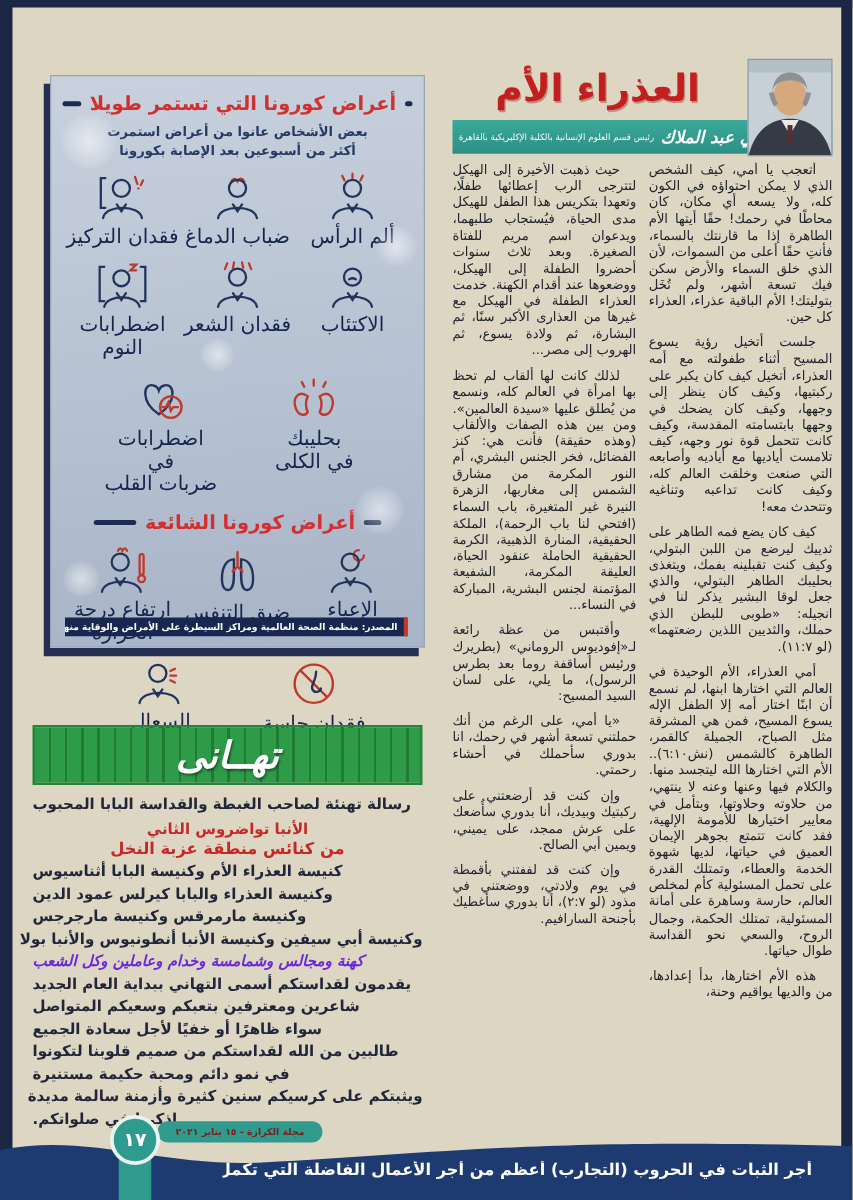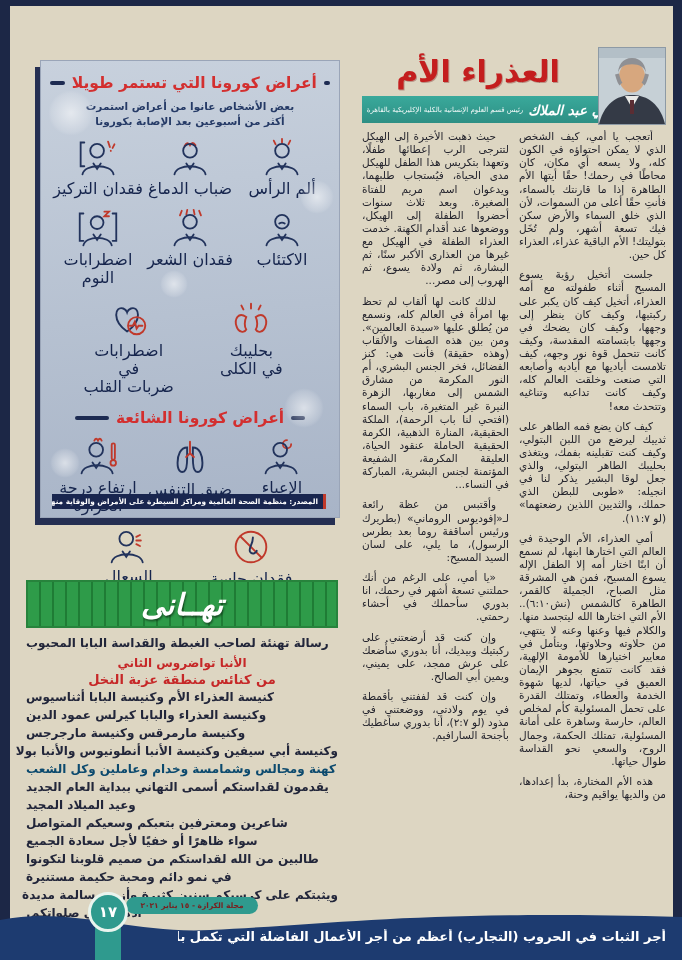--- a/index.html
+++ b/index.html
@@ -35,21 +35,21 @@
 
   
   .congrats{position:absolute;left:26px;top:536px;width:312px;z-index:2;margin-top:44px;}
   .banner{height:48px;display:flex;align-items:center;justify-content:center;
     background:repeating-linear-gradient(90deg,#2e9b49 0 11px,#1f7c35 11px 13px);
     border:2px solid #27833c;box-sizing:border-box;}
   .banner .b-txt{color:#fff;font-size:30px;font-weight:bold;font-style:italic;
     text-shadow:1px 2px 2px rgba(0,0,0,.4);letter-spacing:2px;}
   .c-line{text-align:left;font-weight:bold;color:#22263a;font-size:12px;margin-top:3px;
     white-space:nowrap;line-height:1.25;}
-  .c-line.red{color:#0c4a6e;}
+  .c-line.red{color:#6d28d9;font-style:italic;}
   .c-name{font-size:12px;color:#c62828;font-weight:bold;text-align:center;margin-top:5px;white-space:nowrap;}
   .c-sub{font-size:13px;color:#c62828;font-weight:bold;text-align:center;margin-top:2px;white-space:nowrap;}
 
   
   .article{position:absolute;left:362px;top:44px;width:304px;height:858px;z-index:2;}
   .a-title{position:absolute;right:72px;left:0;top:2px;height:50px;display:flex;align-items:center;
     justify-content:center;color:#c41e1e;font-size:30px;font-weight:bold;
     text-shadow:1px 1px 0 rgba(120,20,20,.35);white-space:nowrap;}
   .a-band{position:absolute;left:0;right:0;top:52px;height:27px;
     background:linear-gradient(180deg,#3aa99b,#2d8f84);display:flex;align-items:center;gap:5px;
@@ -57,21 +57,21 @@
   .a-band .name{font-size:13.5px;font-weight:bold;font-style:italic;white-space:nowrap;}
   .a-band .role{font-size:7px;white-space:nowrap;opacity:.95;}
   .a-photo{position:absolute;left:236px;top:3px;width:68px;height:78px;background:#c6d0d6;
     border:1px solid #8d9aa5;box-sizing:border-box;z-index:3;overflow:hidden;}
   .a-cols{position:absolute;left:0;right:0;top:86px;bottom:0;display:flex;gap:10px;overflow:hidden;}
   .a-col{flex:1;overflow:hidden;}
   .a-col p{margin:0 0 7px 0;text-indent:13px;text-align:justify;color:#23232c;
     font-size:10.5px;line-height:1.25;}
 
   
-  .footer{position:absolute;left:0;right:0;bottom:0;height:58px;z-index:5;}
+  .footer{position:absolute;left:0;right:16px;bottom:0;height:58px;z-index:5;}
   .footer svg.wave{position:absolute;left:0;top:0;}
   .quote{position:absolute;right:16px;left:178px;top:27px;text-align:center;font-size:13px;
     font-weight:bold;color:#fff;white-space:nowrap;overflow:hidden;}
   .pageno{position:absolute;left:88px;top:-10px;width:40px;height:40px;border-radius:50%;
     background:#2f9a8e;border:3px solid #e9f4ee;box-sizing:border-box;display:flex;align-items:center;
     justify-content:center;color:#fff;font-size:15px;font-weight:bold;z-index:4;}
   .ribbon{position:absolute;left:95px;top:14px;width:26px;height:44px;background:#2f9a8e;z-index:3;}
   .mag-badge{position:absolute;left:126px;top:-5px;width:132px;height:17px;background:#2f9a8e;
     border-radius:9px;display:flex;align-items:center;justify-content:center;color:#7a1f1f;
     font-size:7.5px;font-weight:bold;z-index:3;white-space:nowrap;}
@@ -248,21 +248,20 @@
     </div>
     <div class="c-line" style="margin-top:8px;">رسالة تهنئة لصاحب الغبطة والقداسة البابا المحبوب</div>
     <div class="c-name">الأنبا تواضروس الثاني</div>
     <div class="c-sub">من كنائس منطقة عزبة النخل</div>
     <div class="c-line">كنيسة العذراء الأم وكنيسة البابا أثناسيوس</div>
     <div class="c-line">وكنيسة العذراء والبابا كيرلس عمود الدين</div>
     <div class="c-line">وكنيسة مارمرقس وكنيسة مارجرجس</div>
     <div class="c-line">وكنيسة أبي سيفين وكنيسة الأنبا أنطونيوس والأنبا بولا</div>
     <div class="c-line red">كهنة ومجالس وشمامسة وخدام وعاملين وكل الشعب</div>
     <div class="c-line">يقدمون لقداستكم أسمى التهاني ببداية العام الجديد</div>
-    <div class="c-line">وعيد الميلاد المجيد</div>
     <div class="c-line">شاعرين ومعترفين بتعبكم وسعيكم المتواصل</div>
     <div class="c-line">سواء ظاهرًا أو خفيًا لأجل سعادة الجميع</div>
     <div class="c-line">طالبين من الله لقداستكم من صميم قلوبنا لتكونوا</div>
     <div class="c-line">في نمو دائم ومحبة حكيمة مستنيرة</div>
     <div class="c-line">ويثبتكم على كرسيكم سنين كثيرة وأزمنة سالمة مديدة</div>
     <div class="c-line">اذكرنا في صلواتكم.</div>
   </div>
 
   <div class="article">
     <div class="a-title">العذراء الأم</div>
@@ -281,21 +280,21 @@
         <path d="M19 26 C19 13 47 13 47 26 C47 18 43 10 33 10 C23 10 19 18 19 26 Z" fill="#8f9094"></path>
         <path d="M18 26 q2 8 4 10 M48 26 q-2 8 -4 10" stroke="#8f9094" stroke-width="4" fill="none"></path>
       </svg>
     </div>
     <div class="a-cols">
       <div class="a-col">
         <p>أتعجب يا أمي، كيف الشخص الذي لا يمكن احتواؤه في الكون كله، ولا يسعه أي مكان، كان محاطًا في رحمك! حقًا أيتها الأم الطاهرة إذا ما قارنتك بالسماء، فأنتِ حقًا أعلى من السموات، لأن الذي خلق السماء والأرض سكن فيك تسعة أشهر، ولم تُخَل بتوليتك! الأم الباقية عذراء، العذراء كل حين.</p>
         <p>جلست أتخيل رؤية يسوع المسيح أثناء طفولته مع أمه العذراء، أتخيل كيف كان يكبر على ركبتيها، وكيف كان ينظر إلى وجهها، وكيف كان يضحك في وجهها بابتسامته المقدسة، وكيف كانت تتحمل قوة نور وجهه، كيف تلامست أياديها مع أياديه وأصابعه التي صنعت وخلقت العالم كله، وكيف كانت تداعبه وتناغيه وتتحدث معه!</p>
         <p>كيف كان يضع فمه الطاهر على ثدييك ليرضع من اللبن البتولي، وكيف كنت تقبلينه بفمك، ويتغذى بحليبك الطاهر البتولي، والذي جعل لوقا البشير يذكر لنا في انجيله: «طوبى للبطن الذي حملك، والثديين اللذين رضعتهما» (لو ١١:٧).</p>
         <p>أمي العذراء، الأم الوحيدة في العالم التي اختارها ابنها، لم نسمع أن ابنًا اختار أمه إلا الطفل الإله يسوع المسيح، فمن هي المشرقة مثل الصباح، الجميلة كالقمر، الطاهرة كالشمس (نش٦:١٠).. الأم التي اختارها الله ليتجسد منها. والكلام فيها وعنها وعنه لا ينتهي، من حلاوته وحلاوتها، وبتأمل في معايير اختيارها للأمومة الإلهية، فقد كانت تتمتع بجوهر الإيمان العميق في حياتها، لديها شهوة الخدمة والعطاء، وتمتلك القدرة على تحمل المسئولية كأم لمخلص العالم، حارسة وساهرة على أمانة المسئولية، تمتلك الحكمة، وجمال الروح، والسعي نحو القداسة طوال حياتها.</p>
-        <p>هذه الأم المختارة، بدأ إعدادها، من والديها يواقيم وحنة،</p>
+        <p>هذه الأم اختارها، بدأ إعدادها، من والديها يواقيم وحنة،</p>
       </div>
       <div class="a-col">
         <p>حيث ذهبت الأخيرة إلى الهيكل لتترجى الرب إعطائها طفلًا، وتعهدا بتكريس هذا الطفل للهيكل مدى الحياة، فيُستجاب طلبهما، ويدعوان اسم مريم للفتاة الصغيرة. وبعد ثلاث سنوات أحضروا الطفلة إلى الهيكل، ووضعوها عند أقدام الكهنة. خدمت العذراء الطفلة في الهيكل مع غيرها من العذارى الأكبر سنًا، ثم البشارة، ثم ولادة يسوع، ثم الهروب إلى مصر...</p>
         <p>لذلك كانت لها ألقاب لم تحظ بها امرأة في العالم كله، ونسمع من يُطلق عليها «سيدة العالمين». ومن بين هذه الصفات والألقاب (وهذه حقيقة) فأنت هي: كنز الفضائل، فخر الجنس البشري، أم النور المكرمة من مشارق الشمس إلى مغاربها، الزهرة النيرة غير المتغيرة، باب السماء (افتحي لنا باب الرحمة)، الملكة الحقيقية، المنارة الذهبية، الكرمة الحقيقية الحاملة عنقود الحياة، العليقة المكرمة، الشفيعة المؤتمنة لجنس البشرية، المباركة في النساء...</p>
         <p>وأقتبس من عظة رائعة لـ«إفوديوس الروماني» (بطريرك ورئيس أساقفة روما بعد بطرس الرسول)، ما يلي، على لسان السيد المسيح:</p>
         <p>«يا أمي، على الرغم من أنك حملتني تسعة أشهر في رحمك، انا بدوري سأحملك في أحشاء رحمتي.</p>
         <p>وإن كنت قد أرضعتني على ركبتيك وبيديك، أنا بدوري سأُضعك على عرش ممجد، على يميني، ويمين أبي الصالح.</p>
         <p>وإن كنت قد لففتني بأقمطة في يوم ولادتي، ووضعتني في مذود (لو ٢:٧)، أنا بدوري سأغطيك بأجنحة السارافيم.</p>
       </div>
     </div>

